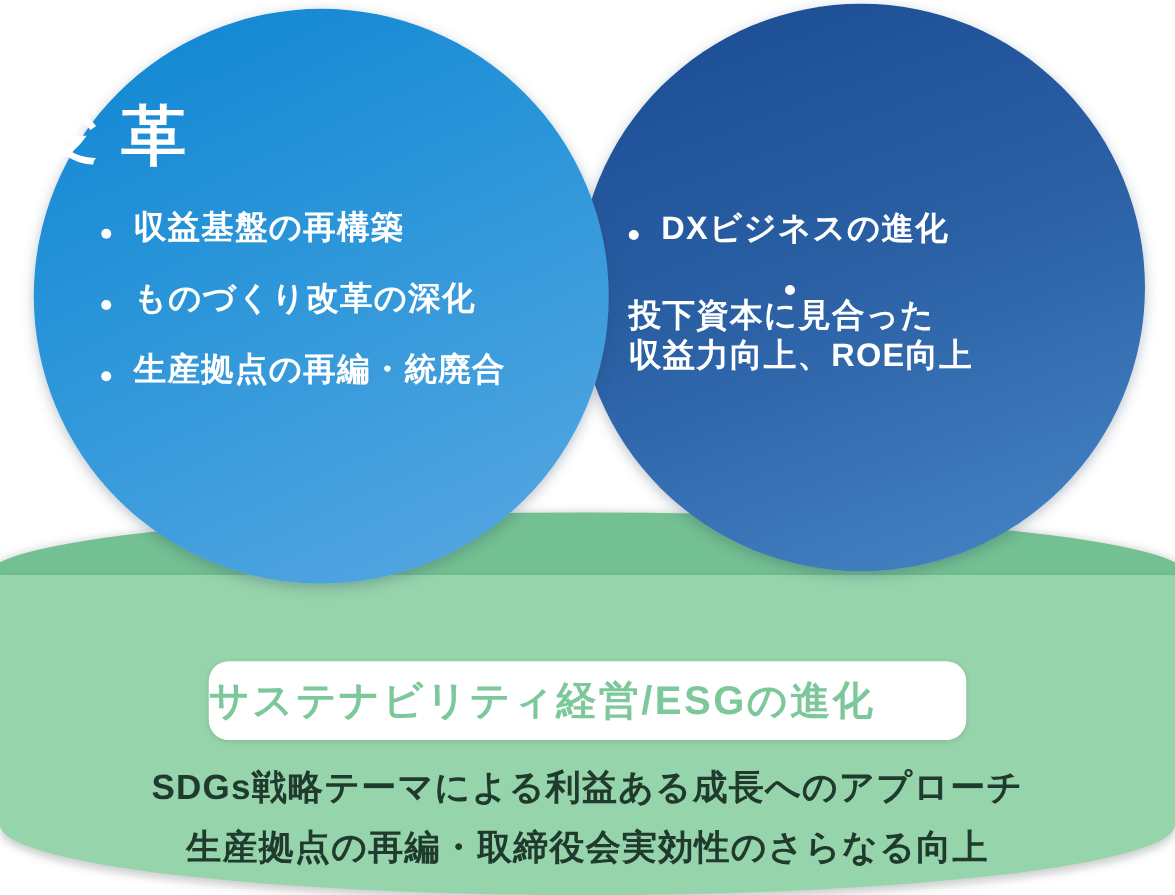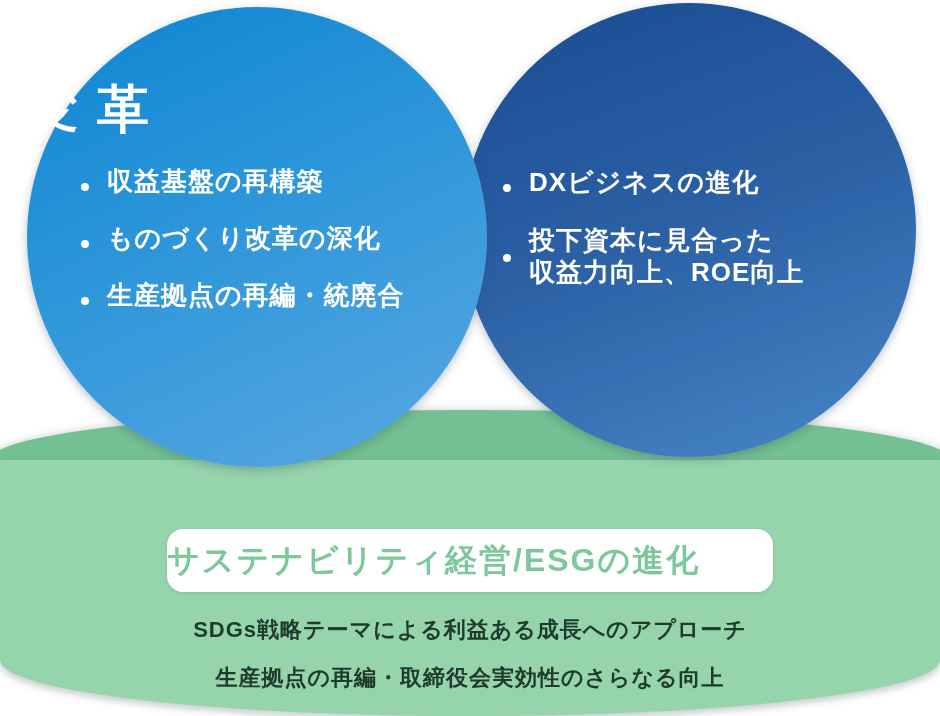--- a/index.html
+++ b/index.html
@@ -40,36 +40,36 @@
   .circle.left  .bullets{left:54px; top:159px;}
   .circle.right .bullets{left:41px; top:164px;}
   .bullet{
     display:flex; align-items:center; margin-bottom:27px;
     color:#ffffff; font-size:26px; font-weight:600; letter-spacing:1px; line-height:30px;
   }
   .bullet .dot{
     width:8px; height:8px; border-radius:50%; background:#ffffff;
     margin:11px 18px 0 0; flex:none;
   }
-  .bullet.multi{line-height:32px;}
+  .bullet.multi{line-height:32px;flex-direction:column;}
   .bullet.multi .dot{margin-top:4px;}
   .bullet .line{display:block; white-space:nowrap;}
   
   .badge{
     position:absolute; left:167px; top:529px; width:606px; height:63px;
     background:var(--badge-bg,#ffffff); border-radius:16px; z-index:5;
     display:flex; align-items:center; justify-content:flex-start;
     box-shadow:0 1px 4px rgba(0,0,0,.10);
   }
   .badge-label{
     color:var(--badge-text,#7dc89a); font-size:32px; font-weight:700; letter-spacing:2px; white-space:nowrap;
   }
   .pline{
     position:absolute; left:0; width:940px; text-align:center; z-index:5;
-    color:var(--dark-text,#203b2d); font-size:22px; font-weight:600; letter-spacing:1px; line-height:34px; white-space:nowrap;
+    color:var(--dark-text,#203b2d); font-size:28px; font-weight:600; letter-spacing:1px; line-height:34px; white-space:nowrap;
   }
   .pline.one{top:613px;}
   .pline.two{top:661px;}
 </style>
 </head>
 <body>
 
 <div class="stage">
 
   <div class="platform-lid"></div>

